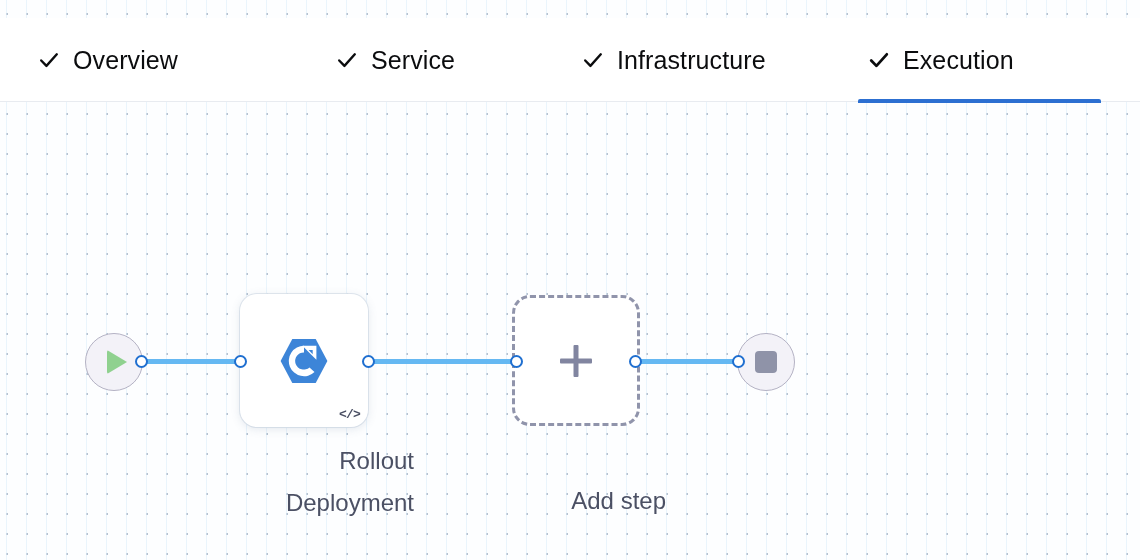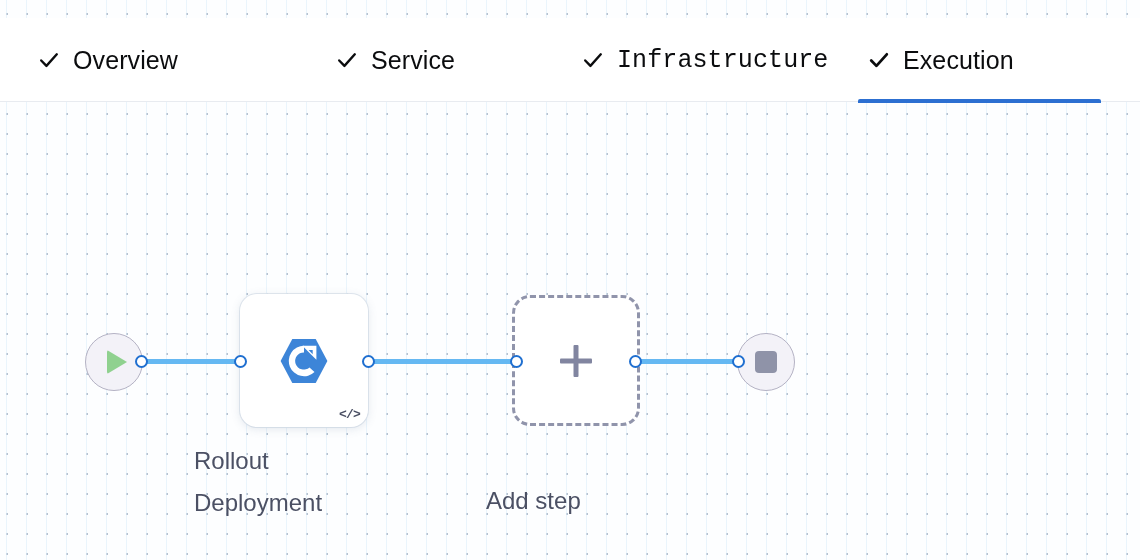--- a/index.html
+++ b/index.html
@@ -82,21 +82,21 @@
     left: 0;
     bottom: -1px;
     height: 4px;
     width: 100%;
     background: #2c6fd1;
     border-radius: 2px 2px 0 0;
   }
 
   .tab-overview       { left: 28px;  }
   .tab-service        { left: 326px; }
-  .tab-infrastructure { left: 572px; font-family: Liberation Mono, monospace; }
+  .tab-infrastructure { left: 572px; }
   .tab-execution      { left: 858px; width: 243px; }
 
   
   .graph {
     position: absolute;
     left: 0;
     top: 102px;
     width: 1140px;
     height: 458px;
   }
@@ -223,21 +223,21 @@
   }
   .plus-v {
     left: 50%; top: 50%;
     transform: translate(-50%,-50%);
     width: 5px; height: 32px;
   }
 
   
   .node-label {
     position: absolute;
-    text-align: left;
+    text-align: right;
     color: #4b5064;
     font-size: 24px;
     line-height: 42px;
     white-space: pre-line;
     user-select: none;
   }
   .label-rollout { left: 194px; top: 338px; width: 220px; }
   .label-add     { left: 486px; top: 336px; width: 180px; margin-top: 42px; }
 </style>
 </head>

